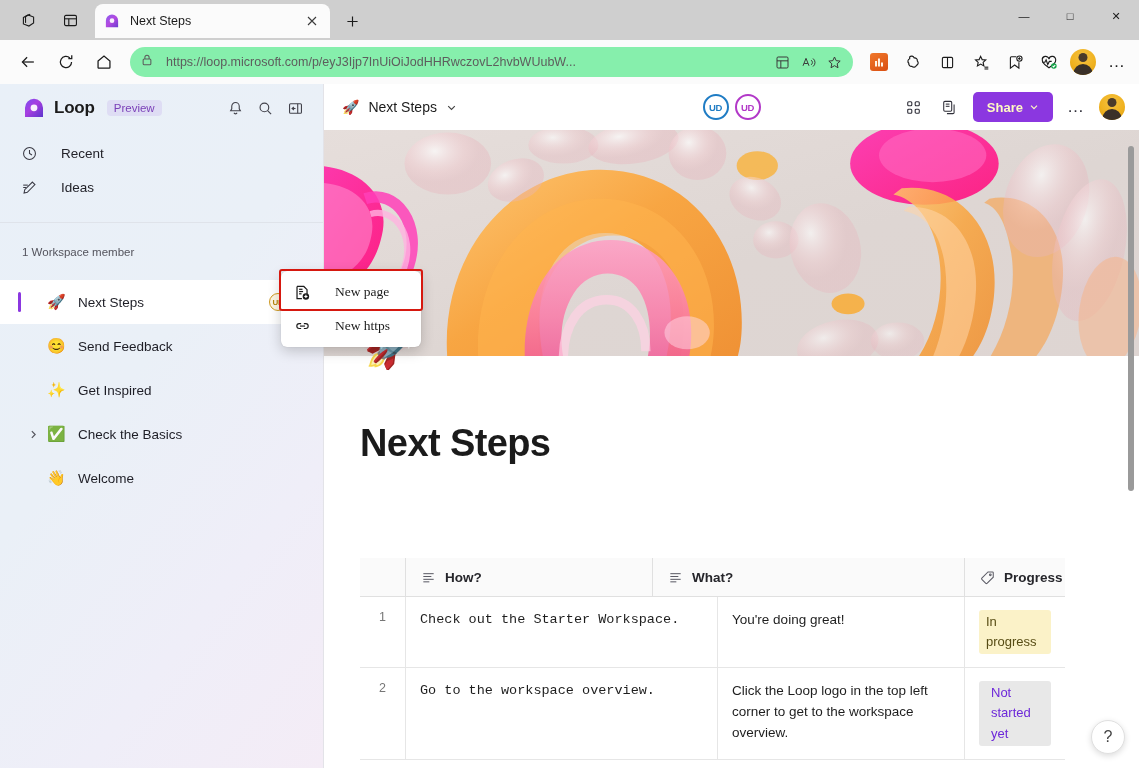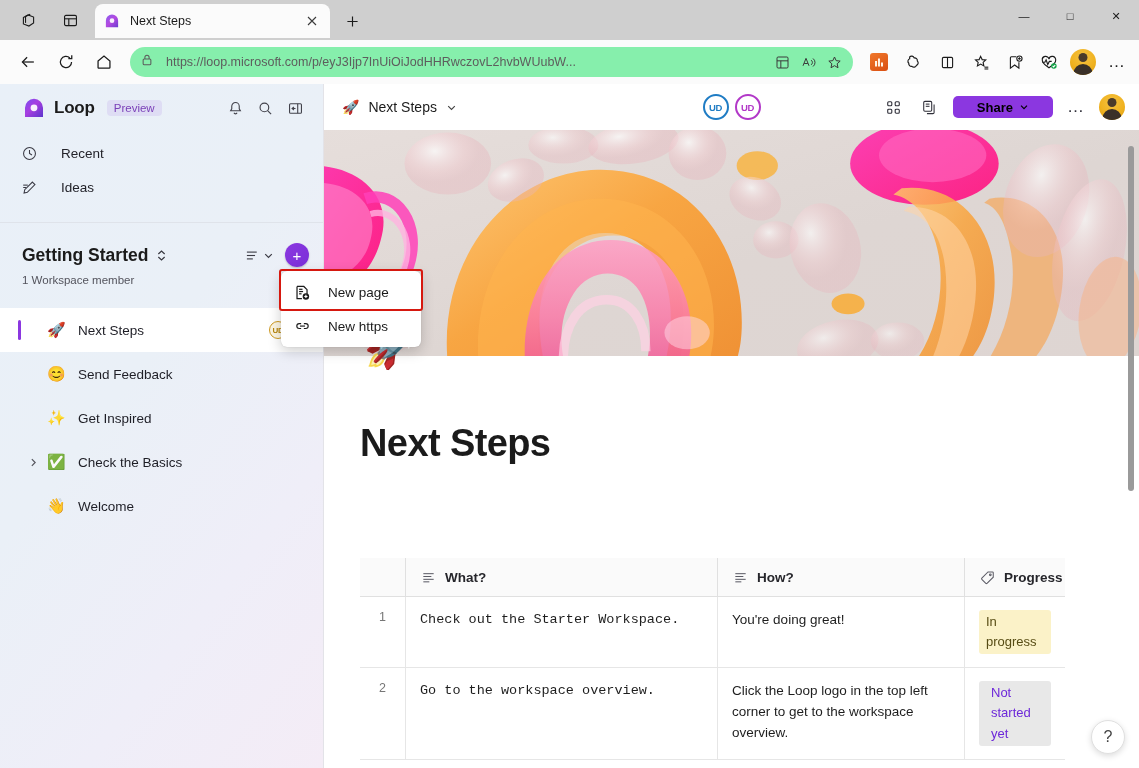--- a/index.html
+++ b/index.html
@@ -177,22 +177,22 @@
   }
 
   
   .flyout {
     position:absolute; left:281px; top:271px; width:140px;
     background:#ffffff; border-radius:6px;
     box-shadow:0 4px 14px rgba(0,0,0,.20), 0 0 1px rgba(0,0,0,.22);
     padding:4px 0; z-index:40;
   }
   .flyout-item {
-    height:34px; display:flex; align-items:center; gap:17px;
-    padding:0 12px; font-size:13.5px; color:#1b1b1b; position:relative;
+    height:34px; display:flex; align-items:center; gap:24px;
+    padding:0 12px; font-size:13.5px; color:#1b1b1b; position:relative;font-family:Liberation Serif, serif;
   }
   .flyout-ico { width:18px;height:18px;flex:0 0 auto;display:flex;align-items:center;justify-content:center;color:#1b1b1b; }
   .highlight-box {
     position:absolute; left:279px; top:269px; width:144px; height:42px;
     border:2.5px solid #d6180f; border-radius:3px; z-index:60; pointer-events:none;
   }
 
   
   .main { flex:1; position:relative; overflow:hidden; background:#fff; }
   .main-topbar {
@@ -210,22 +210,22 @@
     display:flex;align-items:center;justify-content:center;
     font-size:9.5px; font-weight:bold; letter-spacing:-.3px;
   }
   .pres-av.blue  { border:2.5px solid #1f7cc4; color:#1f7cc4; }
   .pres-av.purple{ border:2.5px solid #b238c8; color:#b238c8; }
 
   .mt-right { margin-left:auto; display:flex; align-items:center; gap:6px; }
   .mt-icon-btn{ width:30px;height:30px;border-radius:5px; color:#30303a;
      display:flex;align-items:center;justify-content:center; }
   .share-btn {
-    height:22px; padding:0 24px; border-radius:5px;
-    background:#8b37e0; color:#000000; font-size:13px; font-weight:600;
+    height:30px; padding:0 14px; border-radius:5px;
+    background:#8b37e0; color:#fef9c3; font-size:13px; font-weight:600;
     display:flex; align-items:center; gap:6px; margin:0 2px;
   }
 
   
   .banner {
     position:relative; height:226px; width:100%;
     background:#ded7d4; overflow:hidden;
   }
   .banner svg { position:absolute; inset:0; width:100%; height:100%; display:block; }
 
@@ -489,42 +489,20 @@
                 <path d="M2.6 10 H6"></path>
             </svg>
           </span>
           <span>Ideas</span>
         </div>
       </div>
 
       <div class="sb-divider"></div>
 
       <div class="ws-block">
-        <div class="ws-row">
-          <span class="ws-title">Getting Started</span>
-          <span class="ws-chev">
-            <svg width="13" height="13" viewBox="0 0 14 14" fill="none" stroke="currentColor" stroke-width="1.25">
-              <path d="M3.6 5.4 L7 2.2 L10.4 5.4"></path>
-                <path d="M3.6 8.6 L7 11.8 L10.4 8.6"></path>
-            </svg>
-          </span>
-          <span class="ws-actions">
-            <span class="ws-sort">
-              <svg width="17" height="17" viewBox="0 0 20 20" fill="none" stroke="currentColor" stroke-width="1.3">
-                <path d="M3.4 6 H15"></path>
-                  <path d="M3.4 10 H13"></path>
-                  <path d="M3.4 14 H10.4"></path>
-              </svg>
-              <svg width="11" height="11" viewBox="0 0 12 12" fill="none" stroke="currentColor" stroke-width="1.25">
-                <path d="M2.4 4.4 L6 8 L9.6 4.4"></path>
-              </svg>
-            </span>
-            <span class="ws-add">+</span>
-          </span>
-        </div>
         <div class="ws-sub">1 Workspace member</div>
       </div>
 
       <div class="page-list">
 
         <div class="page-item selected">
           <span class="page-emoji">🚀</span>
           <span>Next Steps</span>
           <span class="page-trailing">
             <span class="mini-ud">UD</span>
@@ -684,42 +662,42 @@
         </div>
 
         <div class="doc-body">
           <span class="rocket-emoji">🚀</span>
           <h1 class="doc-title">Next Steps</h1>
 
           <div class="loop-table">
 
             <div class="lt-row head">
               <div class="lt-head-gutter"></div>
+              <div class="lt-head-cell c2">
+                <span class="col-ico">
+                  <svg width="15" height="15" viewBox="0 0 18 18" fill="none" stroke="currentColor" stroke-width="1.25">
+                    <path d="M2.8 4.4 H15.2"></path>
+                      <path d="M2.8 7.8 H12.4"></path>
+                      <path d="M2.8 11.2 H15.2"></path>
+                      <path d="M2.8 14.2 H10"></path>
+                  </svg>
+                </span>
+                <span>How?</span>
+              </div>
               <div class="lt-head-cell c1">
                 <span class="col-ico">
                   <svg width="15" height="15" viewBox="0 0 18 18" fill="none" stroke="currentColor" stroke-width="1.25">
                     <path d="M2.8 4.4 H15.2"></path>
                       <path d="M2.8 7.8 H12.4"></path>
                       <path d="M2.8 11.2 H15.2"></path>
                       <path d="M2.8 14.2 H10"></path>
                   </svg>
                 </span>
                 <span>What?</span>
               </div>
-              <div class="lt-head-cell c2">
-                <span class="col-ico">
-                  <svg width="15" height="15" viewBox="0 0 18 18" fill="none" stroke="currentColor" stroke-width="1.25">
-                    <path d="M2.8 4.4 H15.2"></path>
-                      <path d="M2.8 7.8 H12.4"></path>
-                      <path d="M2.8 11.2 H15.2"></path>
-                      <path d="M2.8 14.2 H10"></path>
-                  </svg>
-                </span>
-                <span>How?</span>
-              </div>
               <div class="lt-head-cell c3">
                 <span class="col-ico">
                   <svg width="15" height="15" viewBox="0 0 18 18" fill="none" stroke="currentColor" stroke-width="1.25">
                     <path d="M9.6 2.4 H15 a.9 .9 0 0 1 .9 .9 V8.6 L8.4 16 a1 1 0 0 1 -1.4 0 L2.2 11.2 a1 1 0 0 1 0 -1.4 Z"></path>
                     <circle cx="12.4" cy="5.8" r="1"></circle>
                   </svg>
                 </span>
                 <span>Progress</span>
               </div>
             </div>

